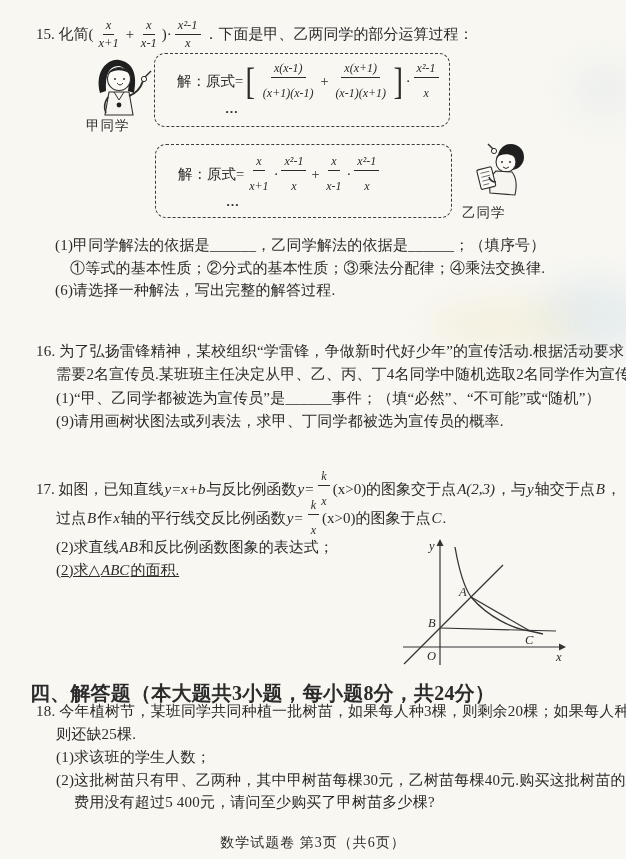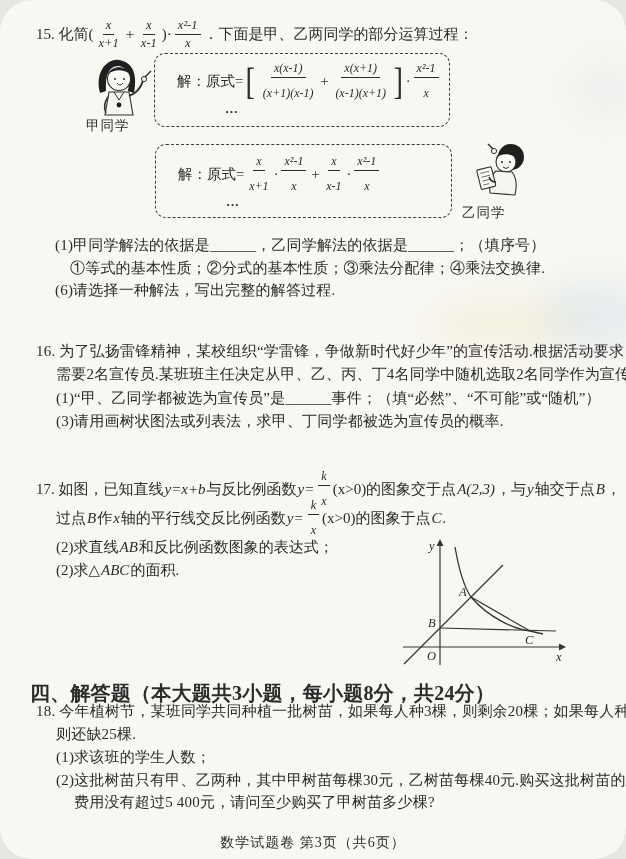--- a/index.html
+++ b/index.html
@@ -1,17 +1,17 @@
 <!DOCTYPE html>
 <html><head>
 <meta charset="utf-8">
 <style>
   html,body{margin:0;padding:0;background:#e8e6e0;}
   .page{position:relative;width:626px;height:859px;margin:0 auto;background:#f8f7f2;
-        font-family:"Liberation Serif","DejaVu Serif",serif;color:#2b2b2b;overflow:hidden;border-radius:32px;}
+        font-family:"Liberation Serif","DejaVu Serif",serif;color:#2b2b2b;overflow:hidden;}
   .blob{position:absolute;border-radius:50%;filter:blur(16px);pointer-events:none;}
   .line{position:absolute;font-size:15px;white-space:nowrap;letter-spacing:0.2px;}
   .mrow{position:absolute;display:flex;align-items:center;white-space:pre;font-size:15px;}
   .mi{font-style:italic;margin:0 1px;}
   .frac{display:inline-flex;flex-direction:column;align-items:center;justify-content:center;
         font-style:italic;font-size:12.5px;line-height:1.3;margin:0 3px;text-align:center;}
   .frac .num{border-bottom:1px solid #2b2b2b;padding:0 3px;}
   .frac .den{padding:0 2px;}
   .frac.small{font-size:12px;gap:8px;}
   .dashed-box{position:absolute;border:1.6px dashed #3c3c3c;border-radius:11px;}
@@ -90,32 +90,32 @@
   </svg>
   <div class="cartoon-label" style="left:462px;top:204px;">乙同学</div>
 
   <div class="line" style="left:55px;top:236px;">(1)甲同学解法的依据是______，乙同学解法的依据是______；（填序号）</div>
   <div class="line" style="left:70px;top:259px;">①等式的基本性质；②分式的基本性质；③乘法分配律；④乘法交换律.</div>
   <div class="line" style="left:55px;top:281px;">(6)请选择一种解法，写出完整的解答过程.</div>
 
   <div class="line" style="left:36px;top:342px;">16. 为了弘扬雷锋精神，某校组织“学雷锋，争做新时代好少年”的宣传活动.根据活动要求，每班</div>
   <div class="line" style="left:56px;top:365px;">需要2名宣传员.某班班主任决定从甲、乙、丙、丁4名同学中随机选取2名同学作为宣传员.</div>
   <div class="line" style="left:56px;top:389px;">(1)“甲、乙同学都被选为宣传员”是______事件；（填“必然”、“不可能”或“随机”）</div>
-  <div class="line" style="left:56px;top:412px;">(3)请用画树状图法或列表法，求甲、丁同学都被选为宣传员的概率.</div>
+  <div class="line" style="left:56px;top:412px;">(9)请用画树状图法或列表法，求甲、丁同学都被选为宣传员的概率.</div>
 
   <div class="mrow" style="left:36px;top:475px;height:28px;">
     <span>17. 如图，已知直线</span><span class="mi">y=x+b</span><span>与反比例函数</span><span class="mi">y=</span><span class="frac small"><span class="num">k</span><span class="den">x</span></span><span>(x&gt;0)的图象交于点</span><span class="mi">A(2,3)</span><span>，与</span><span class="mi">y</span><span>轴交于点</span><span class="mi">B</span><span>，</span>
   </div>
   <div class="mrow" style="left:56px;top:504px;height:28px;">
     <span>过点</span><span class="mi">B</span><span>作</span><span class="mi">x</span><span>轴的平行线交反比例函数</span><span class="mi">y=</span><span class="frac small"><span class="num">k</span><span class="den">x</span></span><span>(x&gt;0)的图象于点</span><span class="mi">C</span><span>.</span>
   </div>
   <div class="mrow" style="left:56px;top:537px;height:20px;">
     <span>(2)求直线</span><span class="mi">AB</span><span>和反比例函数图象的表达式；</span>
   </div>
-  <div class="mrow" style="left:56px;top:560px;height:20px;">
+  <div class="mrow" style="left:56px;top:560px;height:20px;text-decoration:underline;">
     <span>(2)求△</span><span class="mi">ABC</span><span>的面积.</span>
   </div>
 
   <svg style="position:absolute;left:396px;top:537px;" width="180" height="136" viewBox="0 0 180 136">
     <g stroke="#343434" stroke-width="1.2" fill="none">
       <line x1="44" y1="6" x2="44" y2="128"></line>
       <line x1="7" y1="110" x2="166" y2="110"></line>
     </g>
     <polygon points="44,2 40.5,9 47.5,9" fill="#343434"></polygon>
     <polygon points="170,110 163,106.5 163,113.5" fill="#343434"></polygon>

